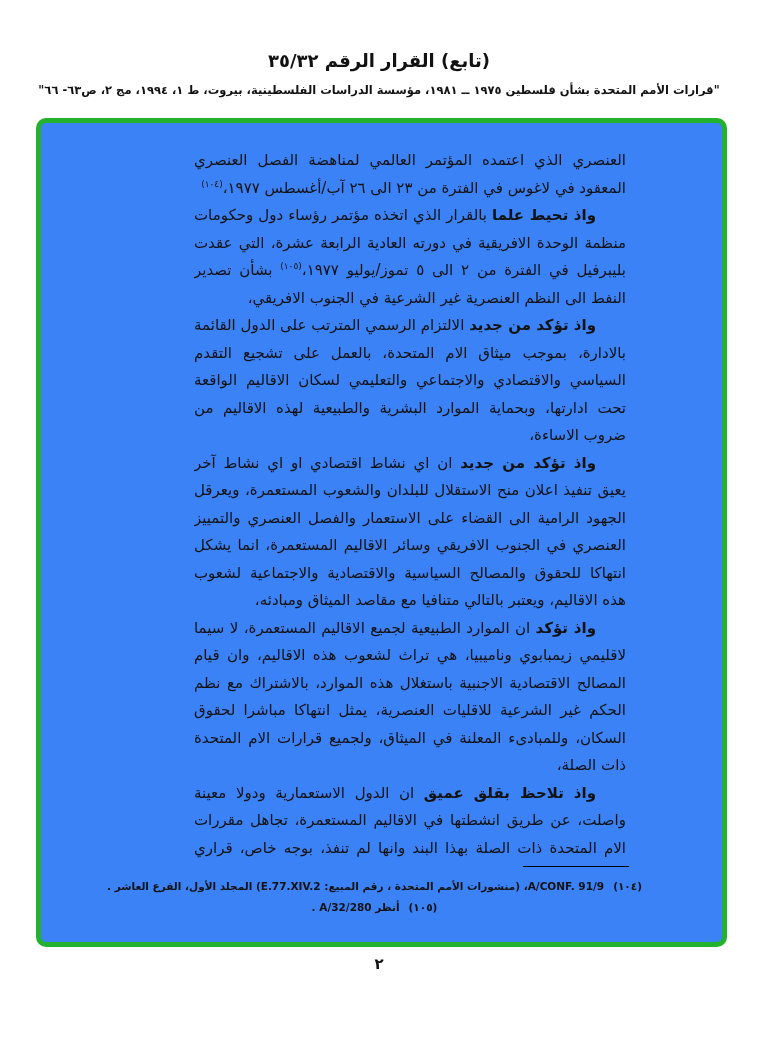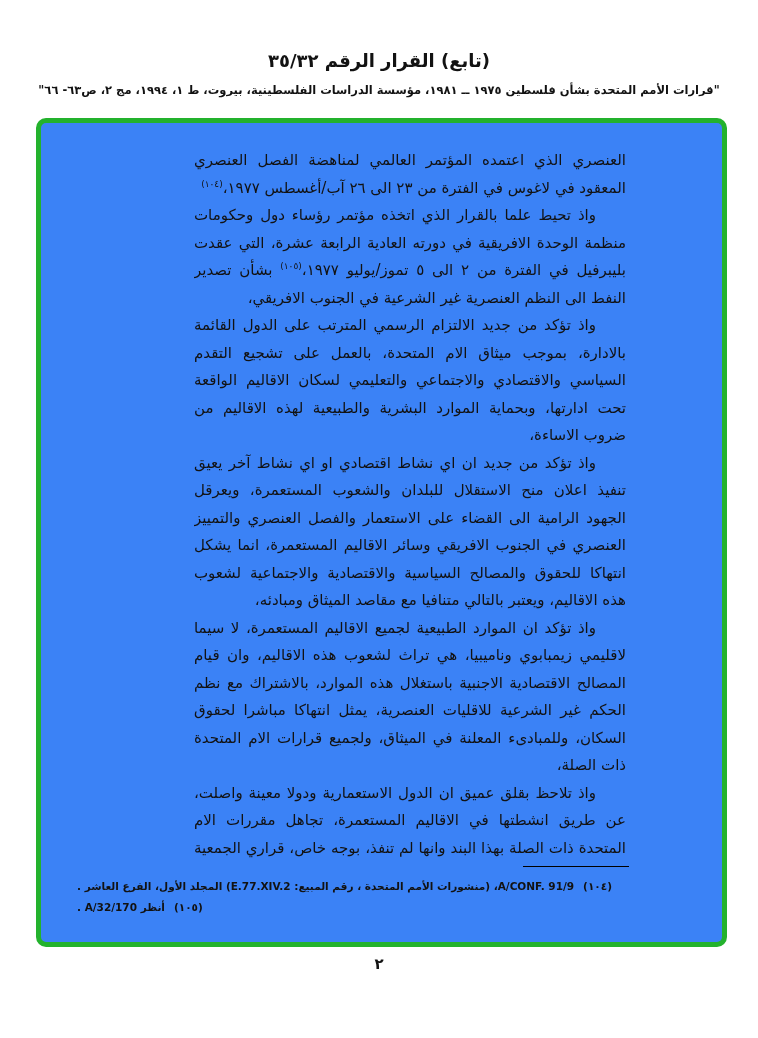--- a/index.html
+++ b/index.html
@@ -59,33 +59,33 @@
     text-align: justify;
     font-size: 15px;
     line-height: 27.5px;
   }
   .document-body p {
     margin: 0;
   }
   .document-body p.indent {
     text-indent: 30px;
   }
-  .lead { font-weight: normal; }
+  .lead { font-weight: bold; }
   .sup {
     font-size: 9px;
     vertical-align: super;
     line-height: 0;
   }
   .footnote-area {
     position: absolute;
     right: 78px;
-    left: 36px;
+    left: 64px;
     bottom: 24px;
     direction: rtl;
-    text-align: left;
+    text-align: center;
   }
   .footnote-separator {
     width: 106px;
     border-top: 1.5px solid #000000;
     margin: 0 15px 9px 0;
   }
   .footnote-item {
     font-size: 10.5px;
     font-weight: bold;
     line-height: 21px;
@@ -119,21 +119,21 @@
         <p class="indent"><span class="lead">واذ تؤكد من جديد</span><span> الالتزام الرسمي المترتب على الدول القائمة بالادارة، بموجب ميثاق الام المتحدة، بالعمل على تشجيع التقدم السياسي والاقتصادي والاجتماعي والتعليمي لسكان الاقاليم الواقعة تحت ادارتها، وبحماية الموارد البشرية والطبيعية لهذه الاقاليم من ضروب الاساءة،</span></p>
         <p class="indent"><span class="lead">واذ تؤكد من جديد</span><span> ان اي نشاط اقتصادي او اي نشاط آخر يعيق تنفيذ اعلان منح الاستقلال للبلدان والشعوب المستعمرة، ويعرقل الجهود الرامية الى القضاء على الاستعمار والفصل العنصري والتمييز العنصري في الجنوب الافريقي وسائر الاقاليم المستعمرة، انما يشكل انتهاكا للحقوق والمصالح السياسية والاقتصادية والاجتماعية لشعوب هذه الاقاليم، ويعتبر بالتالي متنافيا مع مقاصد الميثاق ومبادئه،</span></p>
         <p class="indent"><span class="lead">واذ تؤكد</span><span> ان الموارد الطبيعية لجميع الاقاليم المستعمرة، لا سيما لاقليمي زيمبابوي وناميبيا، هي تراث لشعوب هذه الاقاليم، وان قيام المصالح الاقتصادية الاجنبية باستغلال هذه الموارد، بالاشتراك مع نظم الحكم غير الشرعية للاقليات العنصرية، يمثل انتهاكا مباشرا لحقوق السكان، وللمبادىء المعلنة في الميثاق، ولجميع قرارات الام المتحدة ذات الصلة،</span></p>
         <p class="indent"><span class="lead">واذ تلاحظ بقلق عميق</span><span> ان الدول الاستعمارية ودولا معينة واصلت، عن طريق انشطتها في الاقاليم المستعمرة، تجاهل مقررات الام المتحدة ذات الصلة بهذا البند وانها لم تنفذ، بوجه خاص، قراري الجمعية العامة ٢٦٢١ (د ـ ٢٥) المؤرخ في ١٢ تشرين الأول/أكتوبر ١٩٧٠، و٣١/٧ المؤرخ في ٥ تشرين الثاني/نوفمبر ١٩٧٦، اللذين اهابت الجمعية العامة فيهما بالدول الاستعمارية والحكومات التي لم تتخذ بعد تدابير</span></p>
       </div>
 
     <div class="footnote-area">
       <div class="footnote-separator"></div>
       <div id="footnotes">
           <div class="footnote-item"><span class="footnote-marker">(١٠٤)</span><span>A/CONF. 91/9، (منشورات الأمم المتحدة ، رقم المبيع: E.77.XIV.2) المجلد الأول، الفرع العاشر .</span></div>
-          <div class="footnote-item"><span class="footnote-marker">(١٠٥)</span><span>أنظر A/32/170 .</span></div>
+          <div class="footnote-item"><span class="footnote-marker">(١٠٥)</span><span>أنظر A/32/280 .</span></div>
         </div>
     </div>
 
   </div>
 
   <div class="page-number">٢</div>
 
 </div>
 
 </body></html>

